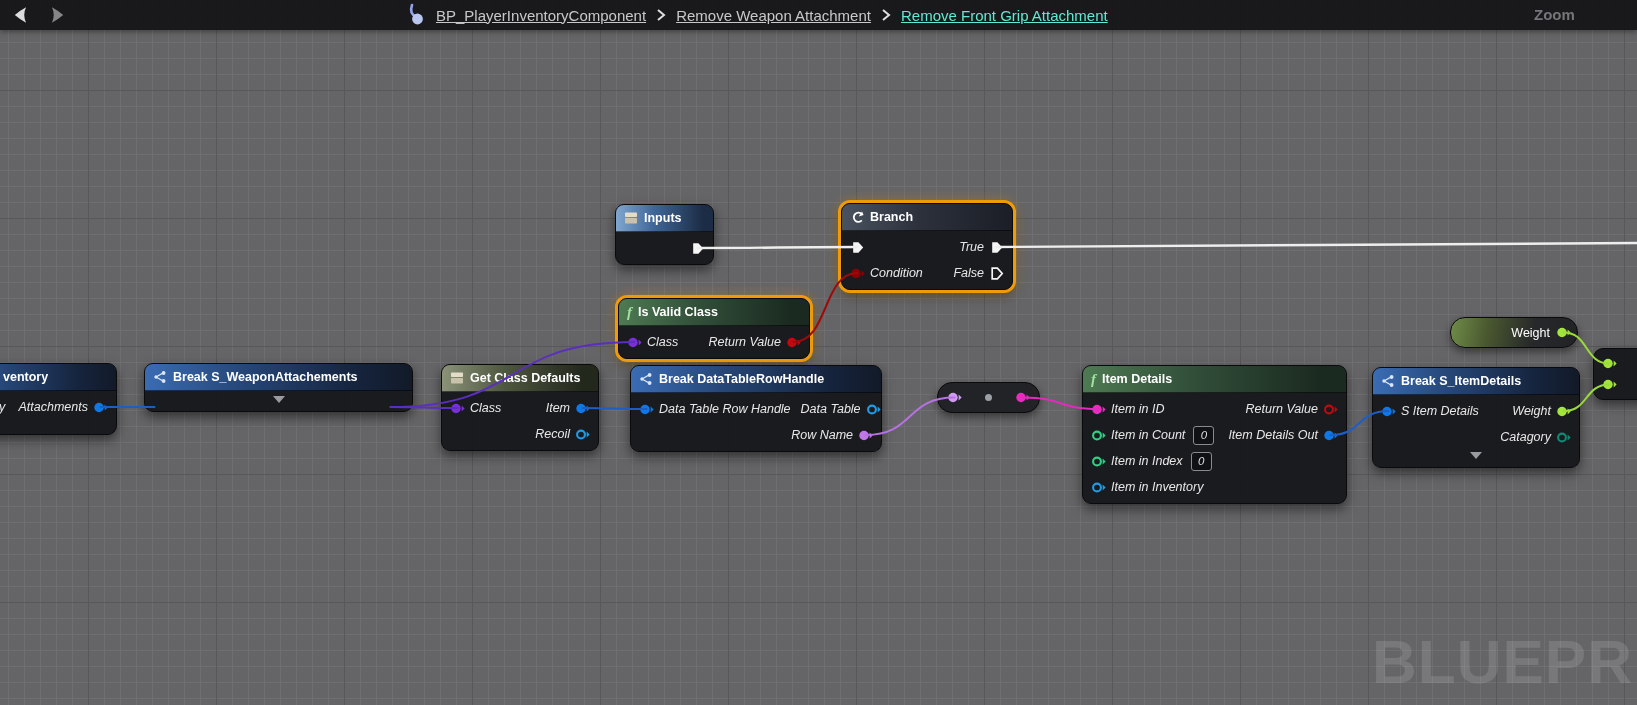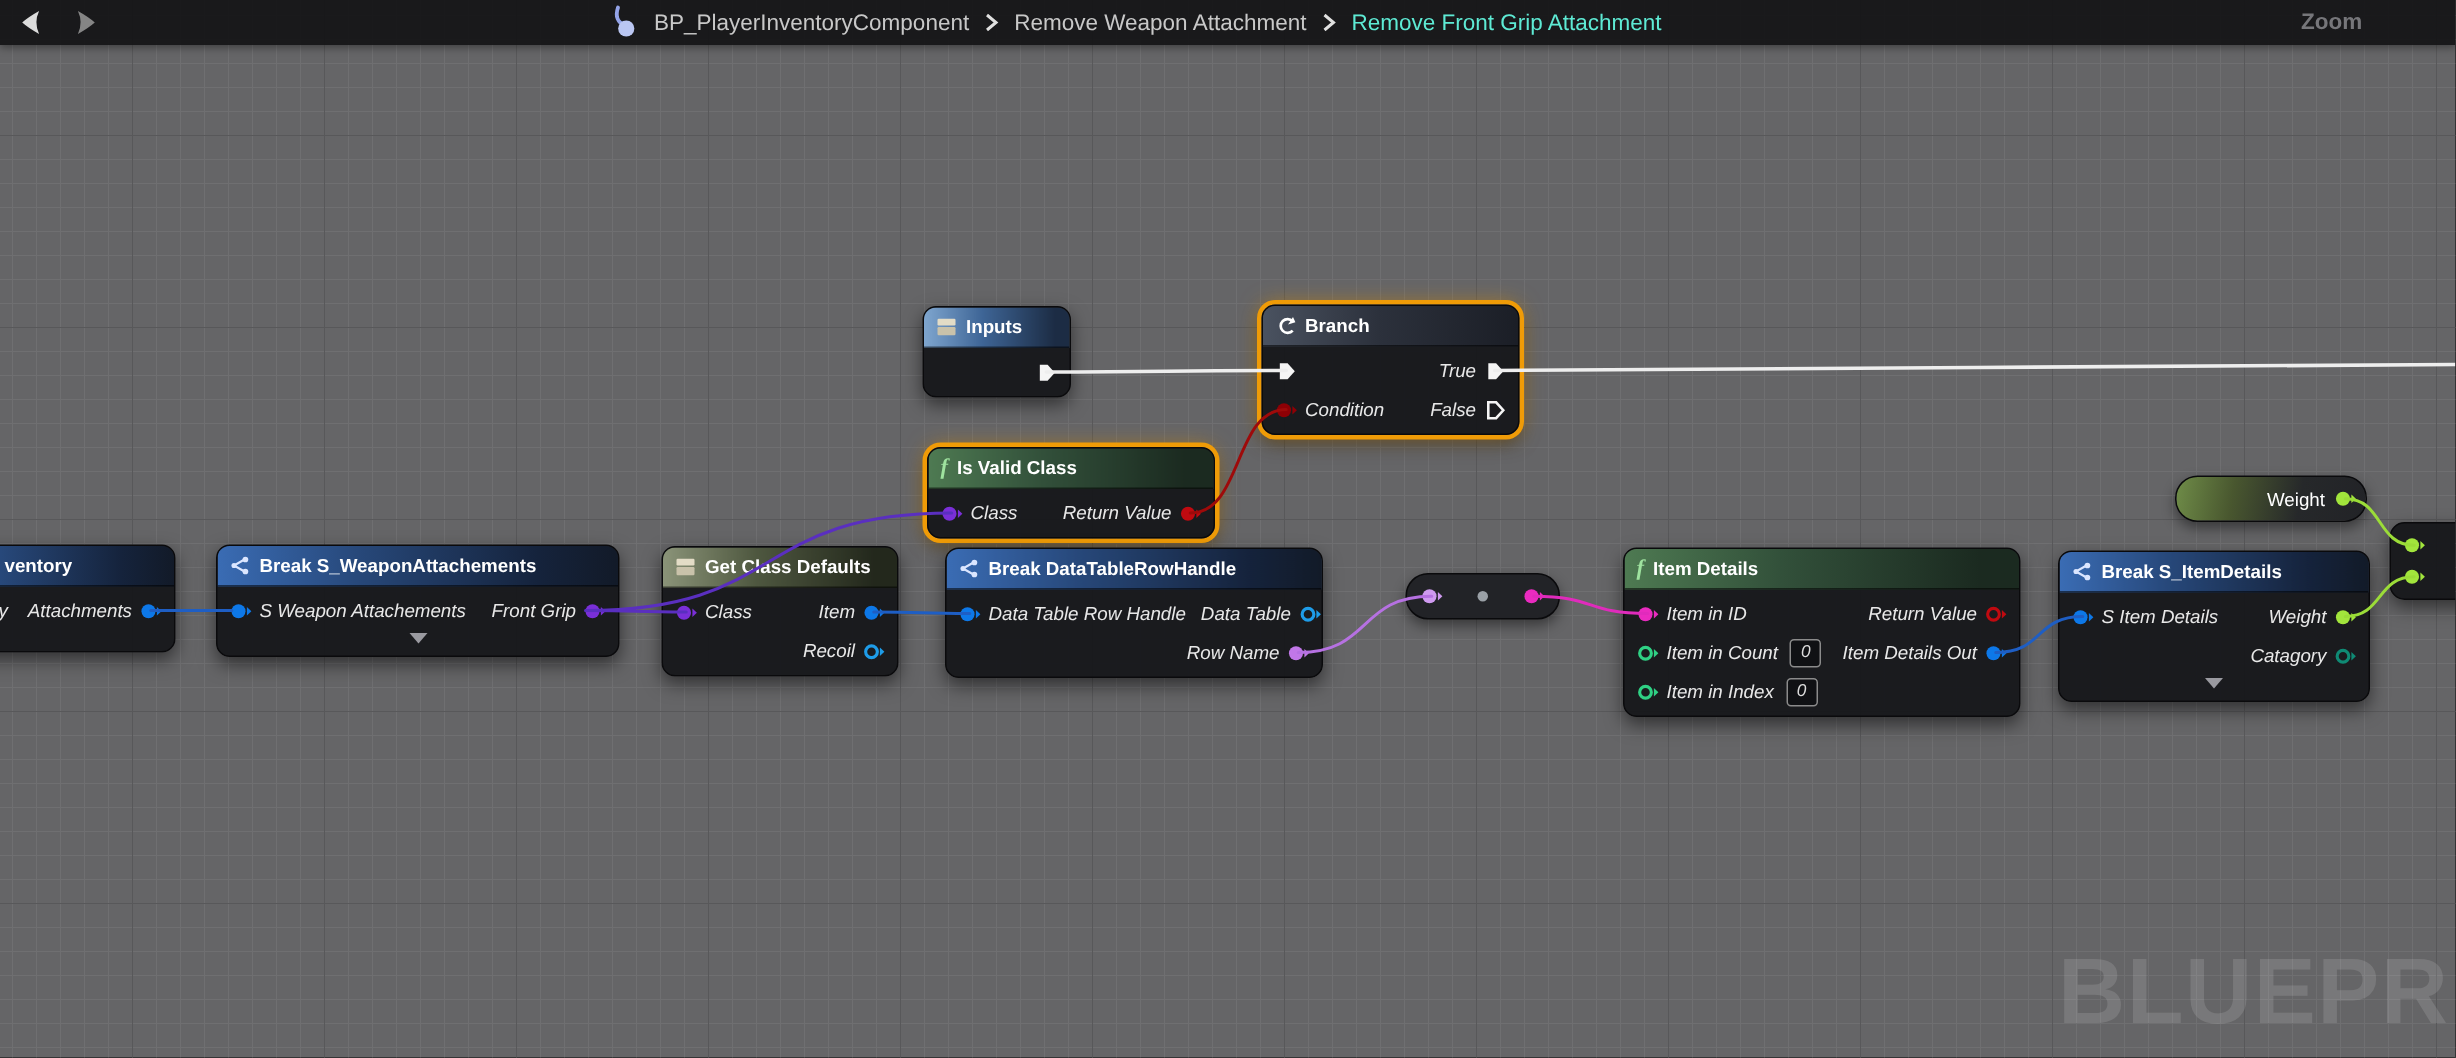--- a/index.html
+++ b/index.html
@@ -52,21 +52,21 @@
   .stub{position:absolute;background:rgba(21,22,26,.94);border:1px solid #0a0a0c;border-radius:10px;
     box-shadow:0 5px 12px rgba(0,0,0,.5);display:flex;flex-direction:column;justify-content:center;
     gap:6px;padding-left:8px;box-sizing:border-box;}
   
   .topbar{position:absolute;top:0;left:0;width:1637px;height:30px;background:rgba(18,18,21,.92);
     box-shadow:0 2px 5px rgba(0,0,0,.35);display:flex;align-items:center;z-index:5;}
   .navbtn{width:24px;height:22px;margin-left:10px;display:flex;align-items:center;justify-content:center;cursor:pointer;}
   .navbtn svg{width:18px;height:18px;display:block;}
   .crumbs{position:absolute;left:402px;top:0;height:30px;display:flex;align-items:center;gap:10px;
     font-size:15px;color:#c8c8c8;white-space:nowrap;}
-  .crumb{cursor:pointer;}
+  .crumb{cursor:pointer;text-decoration:underline;}
   .crumb.dim{color:#5eead4;}
   .sep svg{width:10px;height:12px;display:block;}
   .bpicon svg{width:24px;height:24px;display:block;}
   .zoomlbl{position:absolute;left:1534px;top:6px;font-size:15px;font-weight:bold;color:#76767a;}
 </style>
 </head>
 <body>
 
 <div class="stage">
 
@@ -177,36 +177,20 @@
           <div class="nhdr hdr-blue">
             <svg class="hicon" viewBox="0 0 14 14">
               <path d="M3,7 L10,3 M3,7 L10,11" stroke="#dbe6ff" stroke-width="1.4" fill="none"></path>
               <circle cx="3" cy="7" r="1.7" fill="#dbe6ff"></circle>
               <circle cx="10.6" cy="3" r="1.9" fill="#dbe6ff"></circle>
               <circle cx="10.6" cy="11" r="1.9" fill="#dbe6ff"></circle>
             </svg>
             <span class="ntitle">Break S_WeaponAttachements</span>
           </div>
           <div class="nbody">
-            <div class="prow">
-              <div class="pgrp">
-                <svg class="pin" viewBox="0 0 15 15">
-                  <circle cx="6" cy="7.5" r="4.7" fill="#0d78e8"></circle>
-                  <path d="M11.6,4.6 L14.6,7.5 L11.6,10.4 Z" fill="#0d78e8"></path>
-                </svg>
-                <span class="plabel">S Weapon Attachements</span>
-              </div>
-              <div class="pgrp out">
-                <span class="plabel">Front Grip</span>
-                <svg class="pin" viewBox="0 0 15 15">
-                  <circle cx="6" cy="7.5" r="4.7" fill="#7a2fd8"></circle>
-                  <path d="M11.6,4.6 L14.6,7.5 L11.6,10.4 Z" fill="#7a2fd8"></path>
-                </svg>
-              </div>
-            </div>
             <div class="expander">
               <span class="tri"></span>
             </div>
           </div>
         </div>
         <div class="node" style="left: 441px; top: 364px; width: 156px;">
           <div class="nhdr hdr-olive">
             <svg class="hicon" viewBox="0 0 14 14">
               <rect x="1" y="1.5" width="12" height="4.5" rx="0.8" fill="#e3dcc6"></rect>
               <rect x="1" y="7" width="12" height="5.5" rx="0.8" fill="#c9c2aa"></rect>
@@ -330,20 +314,29 @@
               </div>
             </div>
             <div class="prow">
               <div class="pgrp">
                 <svg class="pin" viewBox="0 0 15 15">
                   <circle cx="6" cy="7.5" r="3.9" fill="none" stroke="#2fd184" stroke-width="2.1"></circle>
                   <path d="M11.6,4.6 L14.6,7.5 L11.6,10.4 Z" fill="#2fd184"></path>
                 </svg>
                 <span class="plabel">Item in Index</span>
                 <span class="defbox">0</span>
+              </div>
+            </div>
+            <div class="prow">
+              <div class="pgrp">
+                <svg class="pin" viewBox="0 0 15 15">
+                  <circle cx="6" cy="7.5" r="3.9" fill="none" stroke="#1e9ce8" stroke-width="2.1"></circle>
+                  <path d="M11.6,4.6 L14.6,7.5 L11.6,10.4 Z" fill="#1e9ce8"></path>
+                </svg>
+                <span class="plabel">Item in Inventory</span>
               </div>
             </div>
           </div>
         </div>
         <div class="node" style="left: 1372px; top: 367px; width: 206px;">
           <div class="nhdr hdr-blue">
             <svg class="hicon" viewBox="0 0 14 14">
               <path d="M3,7 L10,3 M3,7 L10,11" stroke="#dbe6ff" stroke-width="1.4" fill="none"></path>
               <circle cx="3" cy="7" r="1.7" fill="#dbe6ff"></circle>
               <circle cx="10.6" cy="3" r="1.9" fill="#dbe6ff"></circle>

